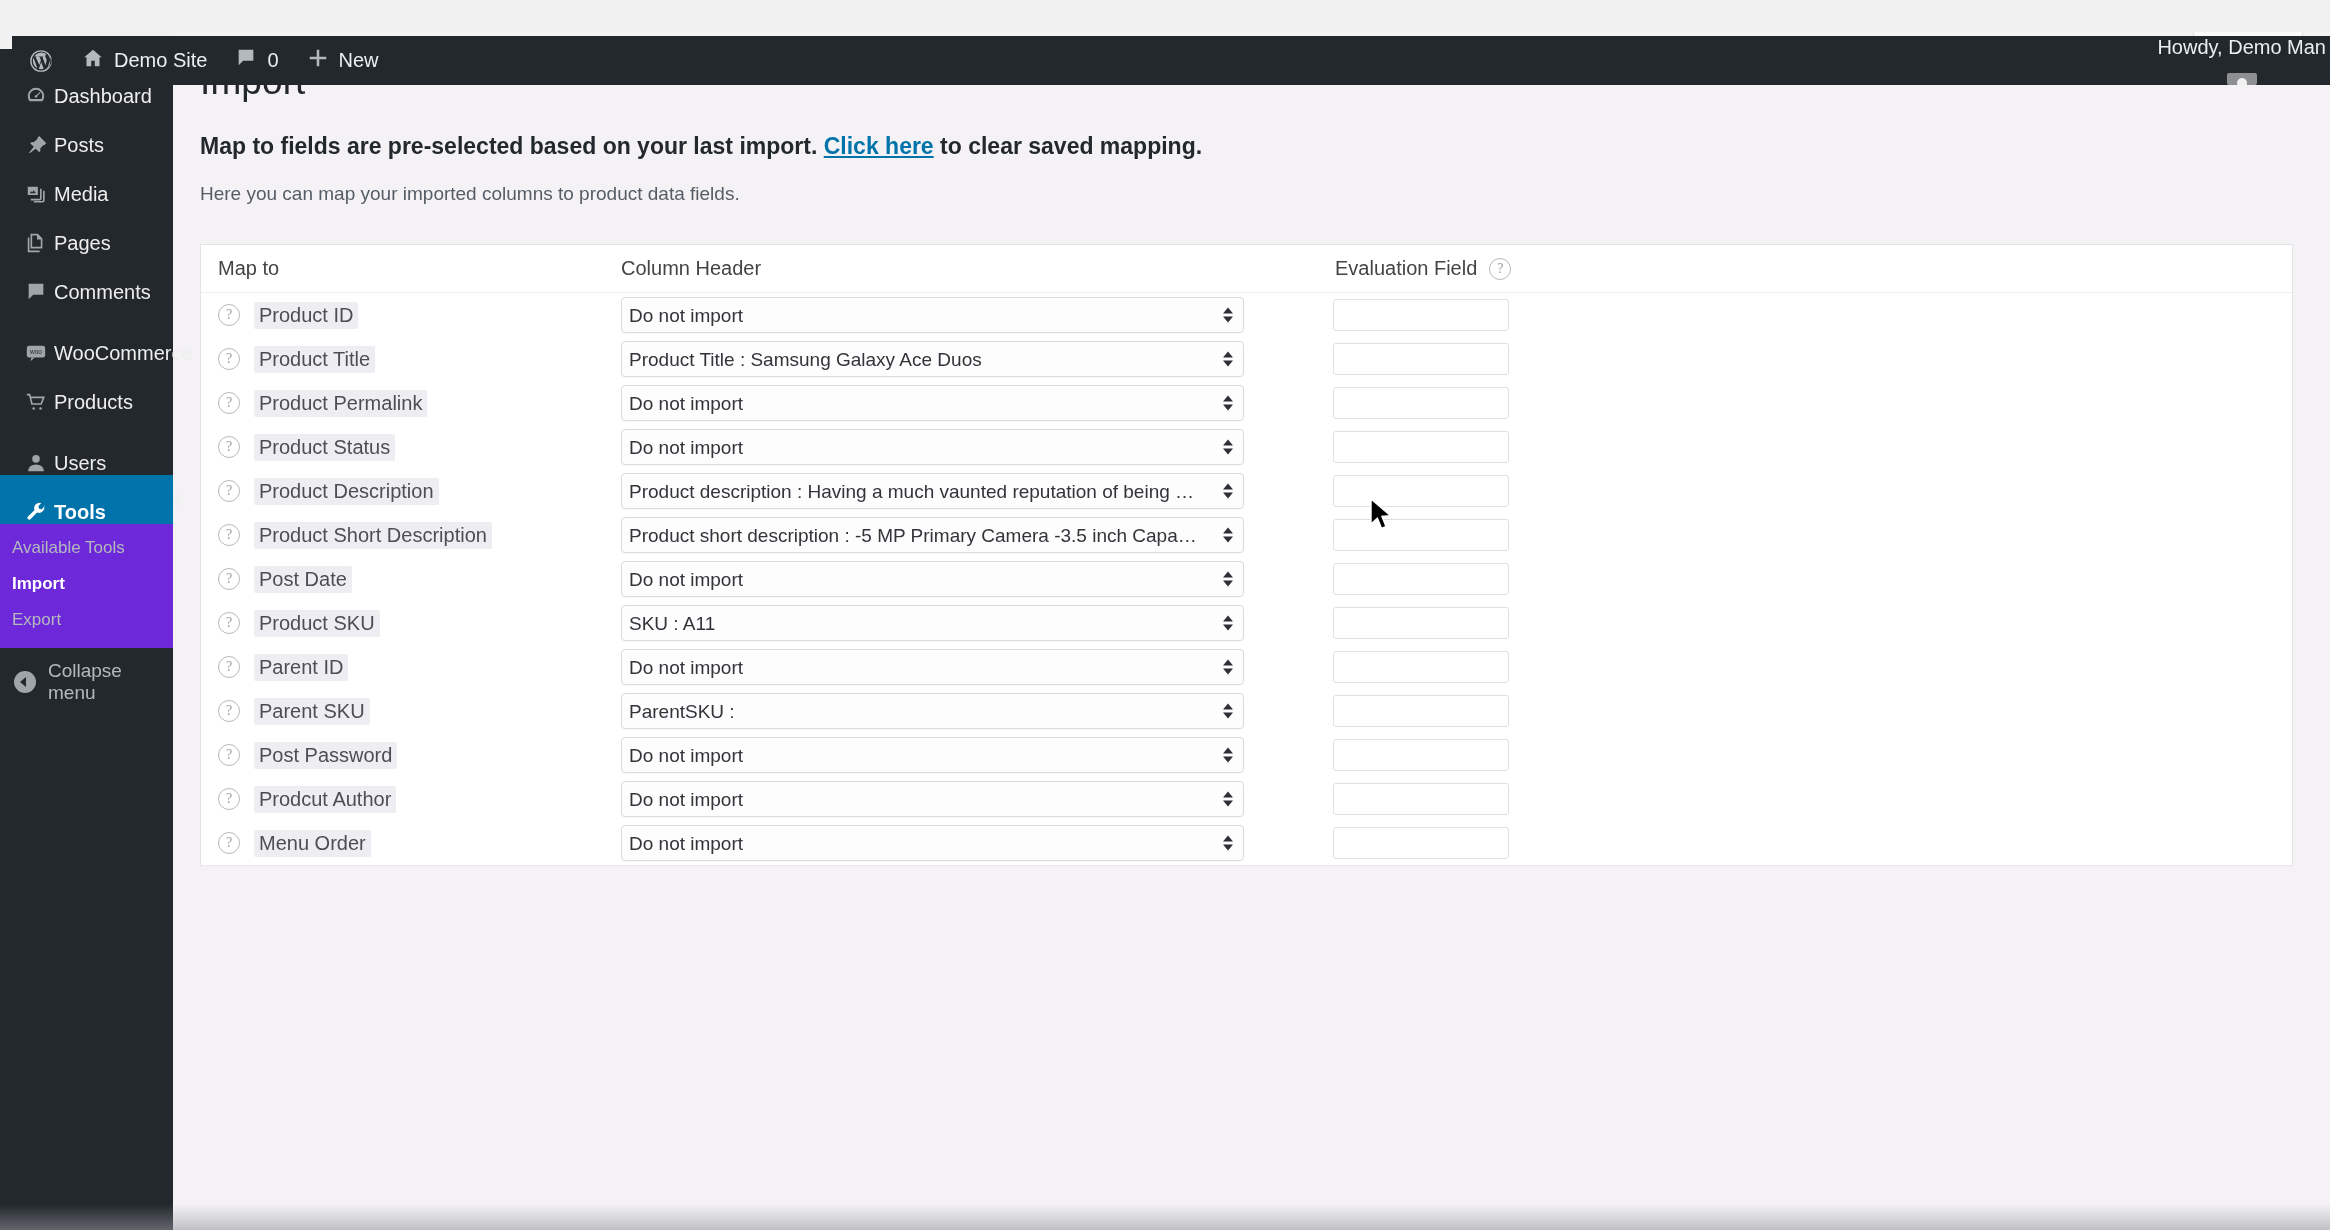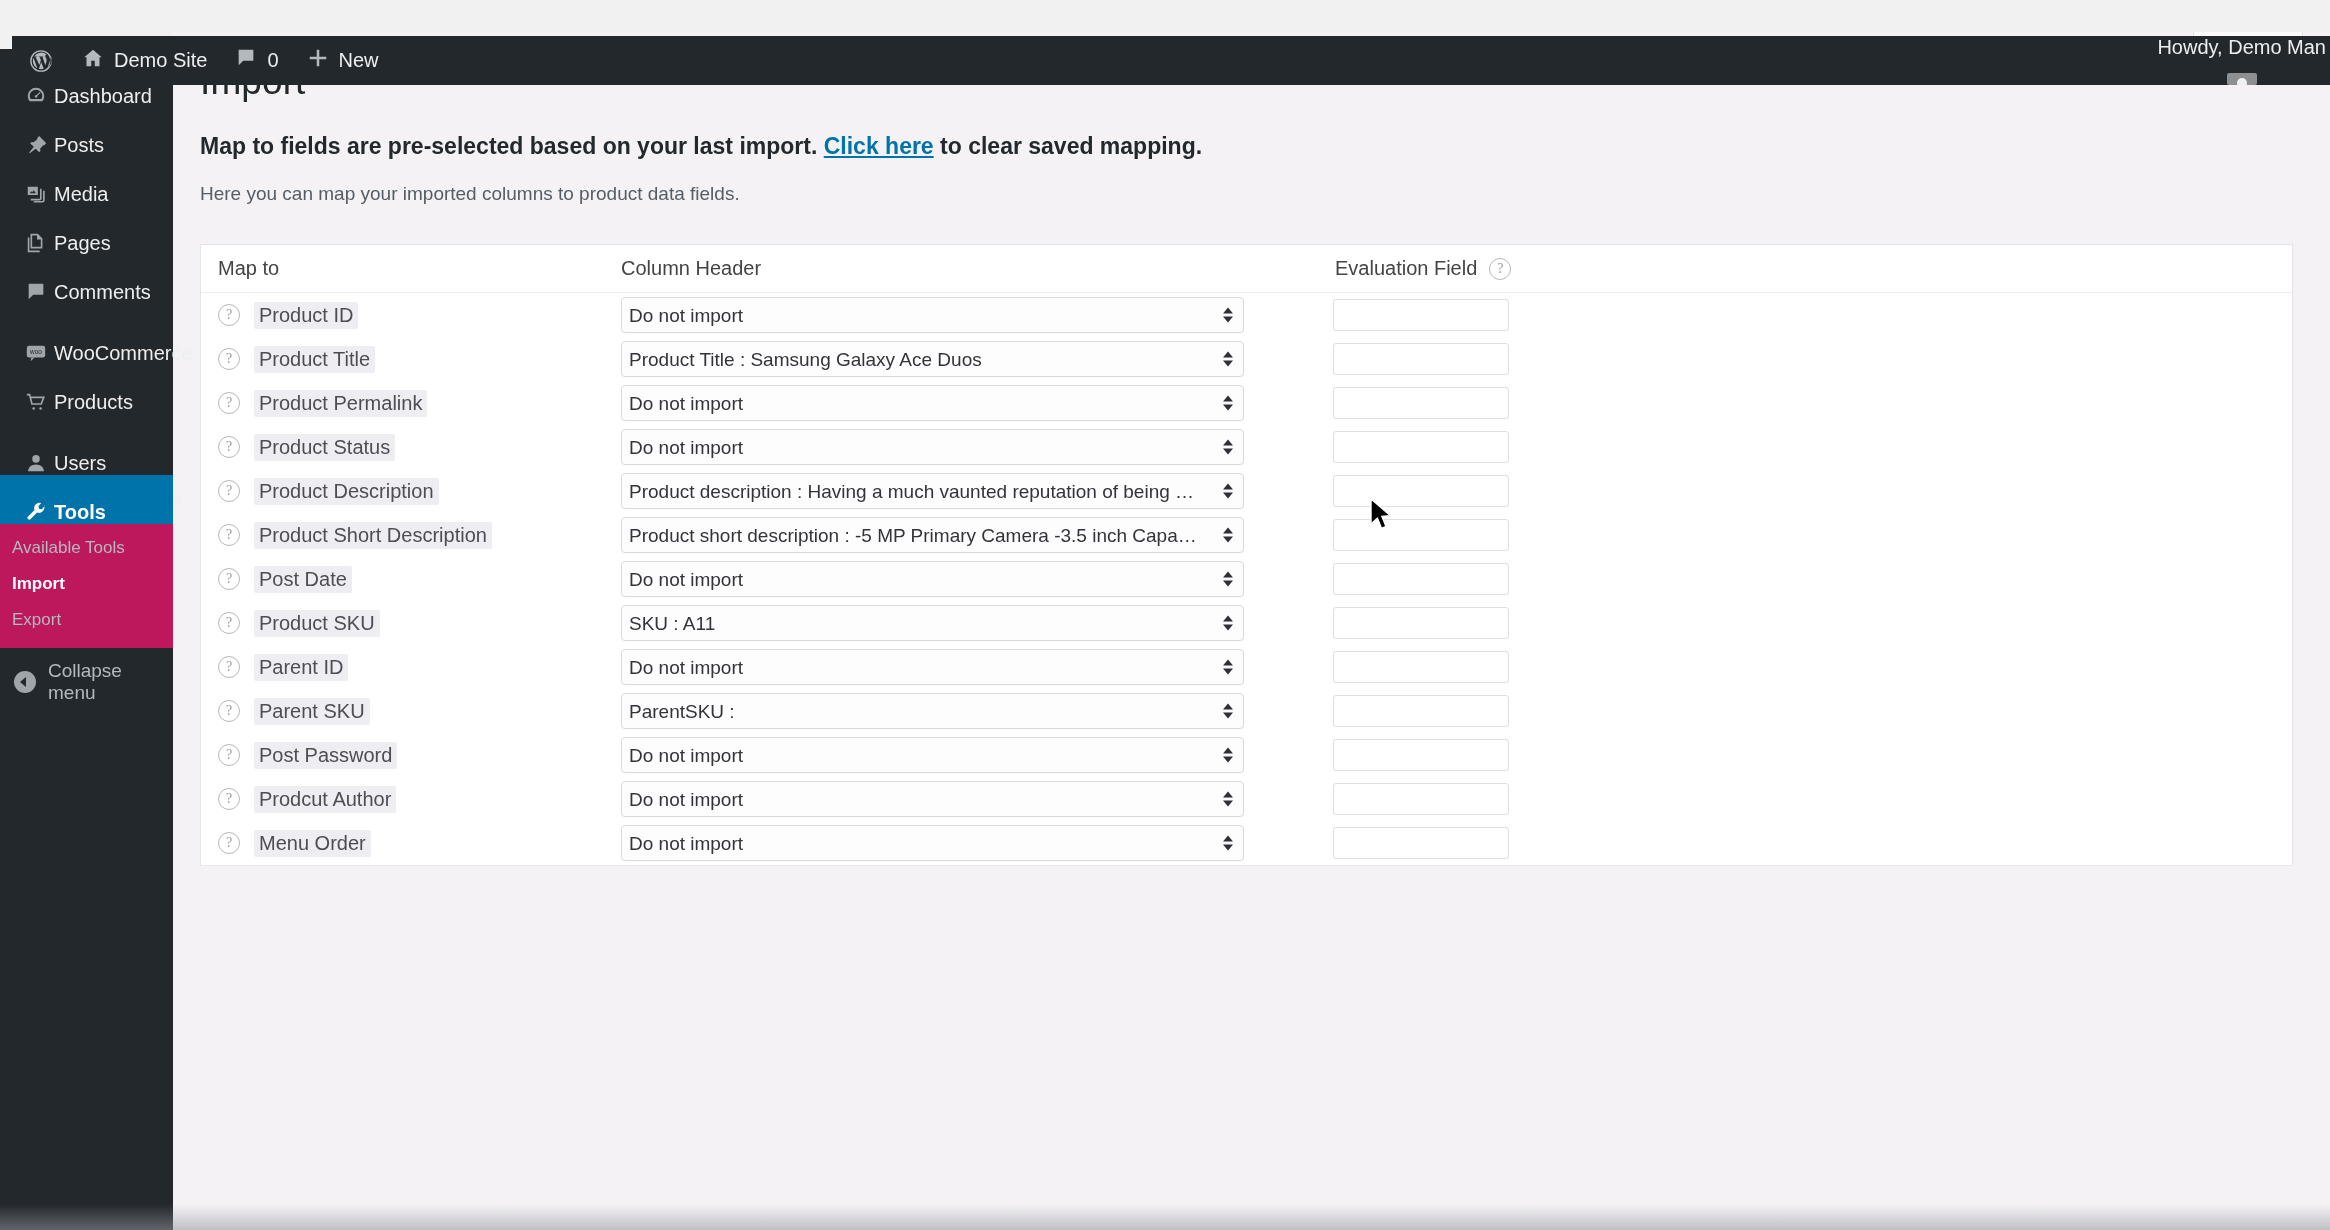--- a/index.html
+++ b/index.html
@@ -77,21 +77,21 @@
   }
   .menu-item.current .ico { color: #fff; }
   .menu-item.current::after {
     content: ""; position: absolute; right: -8px; top: 50%;
     margin-top: -8px; width: 0; height: 0;
     border-top: 8px solid transparent;
     border-bottom: 8px solid transparent;
     border-right: 8px solid #f1f1f1;
   }
   .menu-gap { height: 12px; }
-  .submenu { background: #be185d; padding: 6px 0 10px 0; }
+  .submenu { background: #6d28d9; padding: 6px 0 10px 0; }
   .submenu-item {
     color: #b4b9be; font-size: 17px;
     padding: 8px 0 8px 12px; white-space: nowrap;
   }
   .submenu-item.current { color: #fff; font-weight: 700; }
   .collapse {
     display: flex; align-items: center; gap: 12px;
     height: 48px; padding-left: 14px; margin-top: 10px;
     color: #b4b9be; font-size: 19px;
   }

